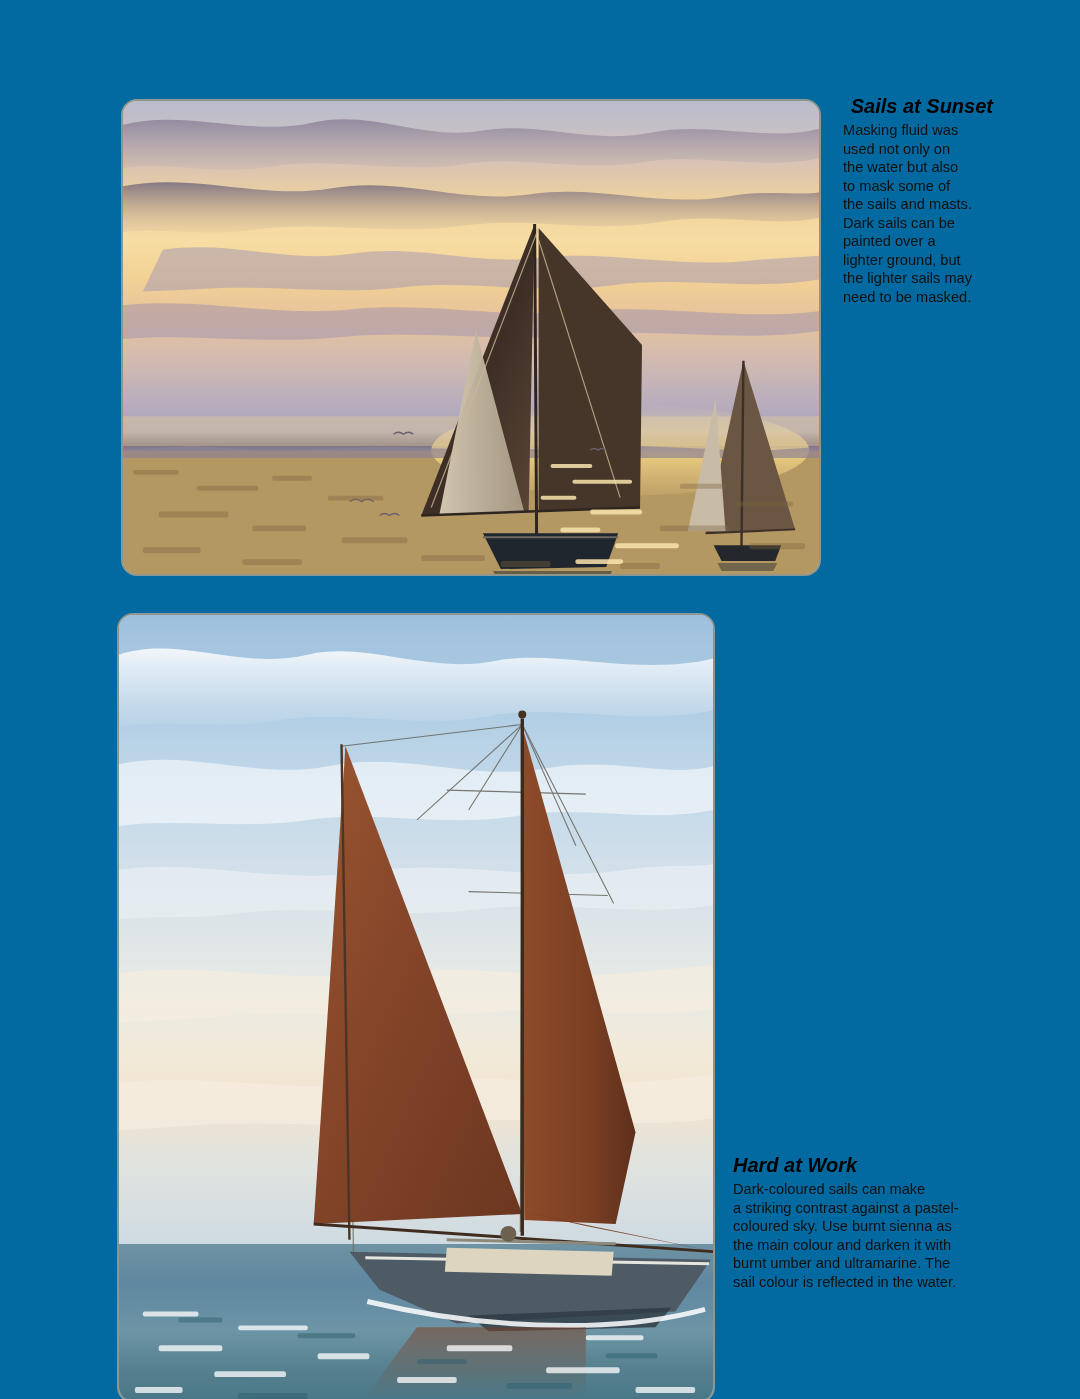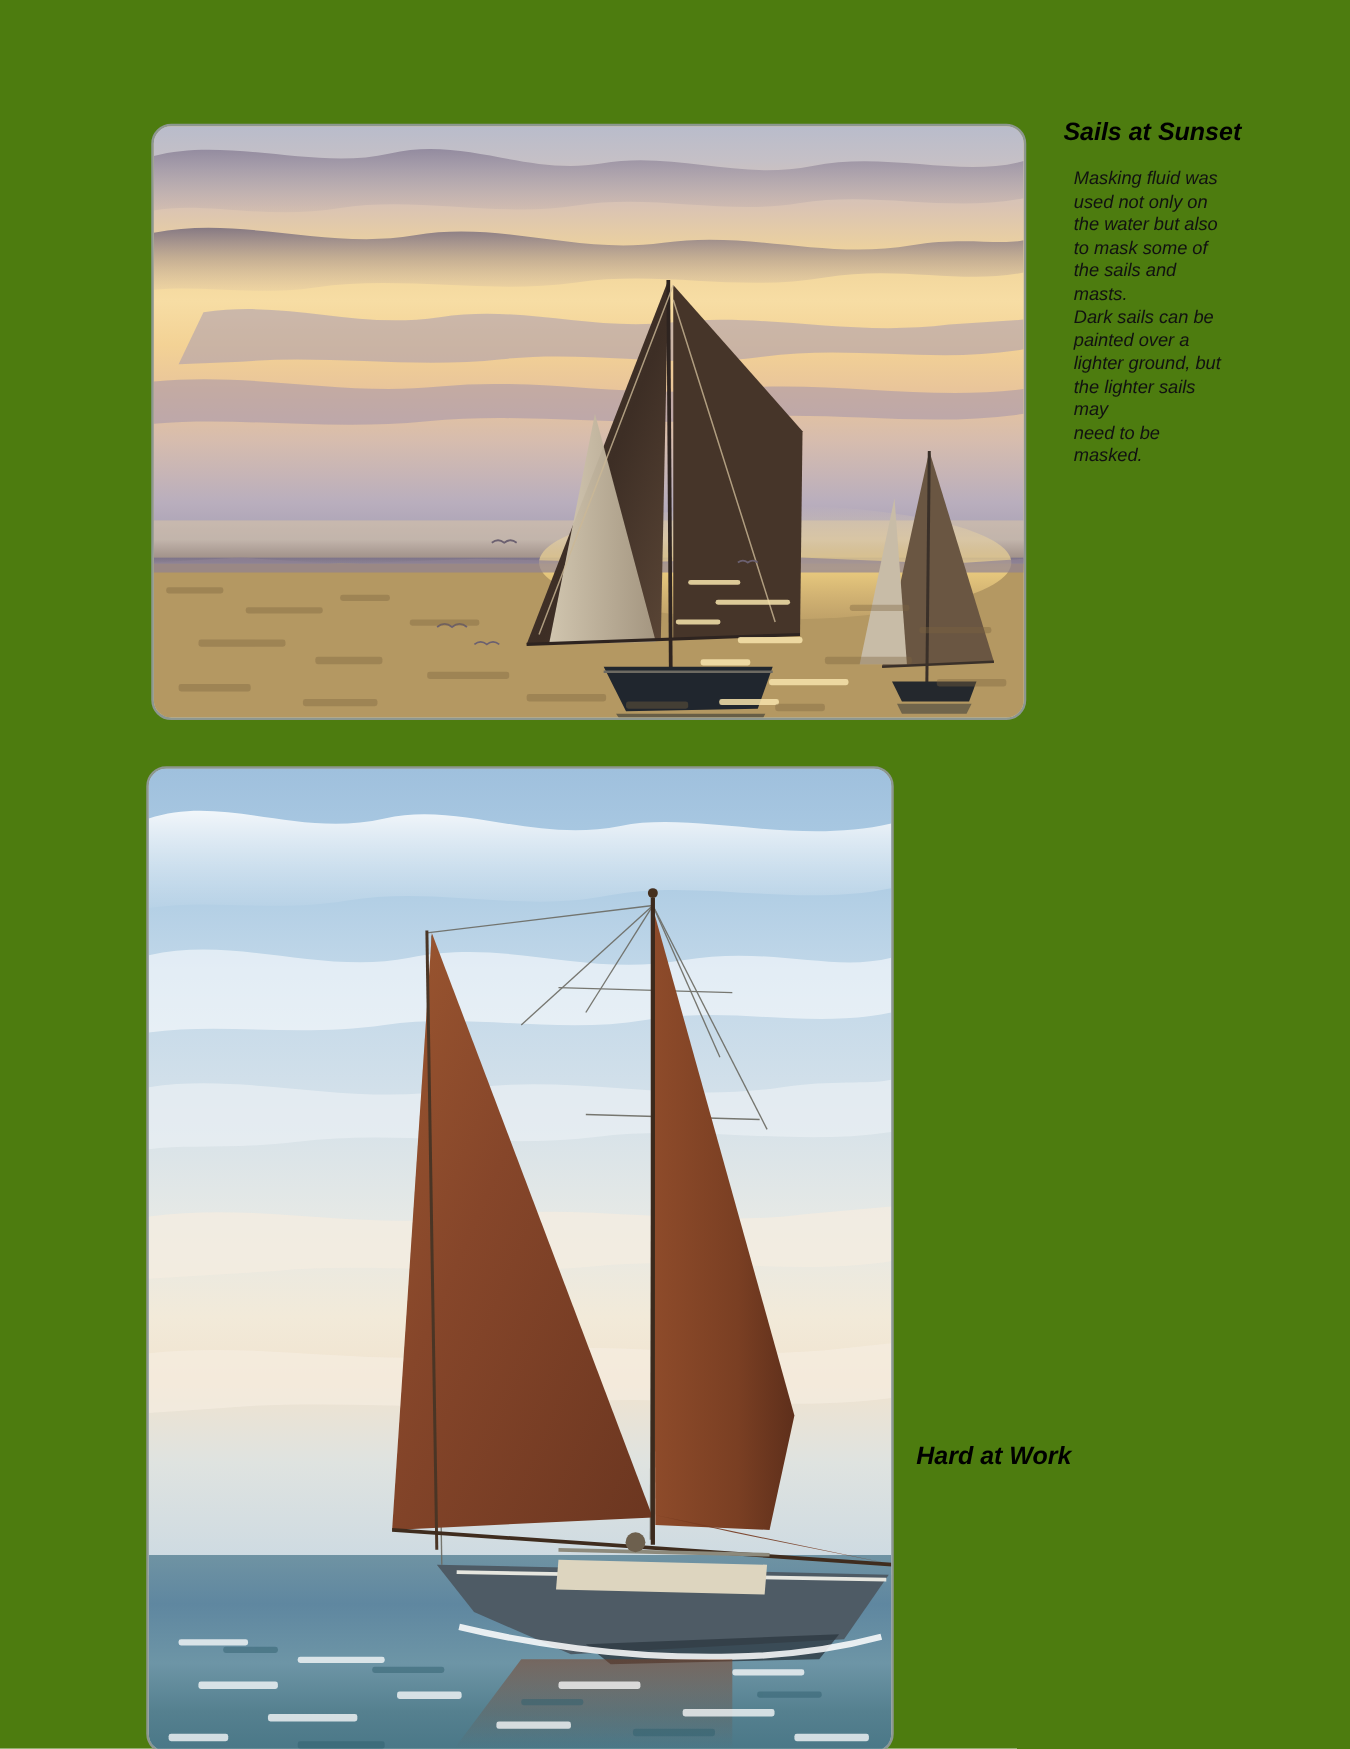--- a/index.html
+++ b/index.html
@@ -11,21 +11,21 @@
     width: 1080px;
     height: 1399px;
     position: relative;
     font-family: "Liberation Sans", sans-serif;
     overflow: hidden;
   }
 
   .page {
     position: absolute;
     inset: 0;
-    background: #4d7c0f;
+    background: #0369a1;
   }
 
   
   .fig1 {
     position: absolute;
     left: 121px;
     top: 99px;
     width: 700px;
     height: 477px;
     border: 2px solid #8d9790;
@@ -66,25 +66,24 @@
     font-family: "Liberation Sans", sans-serif;
     font-style: italic;
     font-weight: bold;
     font-size: 20px;
     color: #000000;
     line-height: 1.15;
     margin: 0 0 3px 0;
   }
   .caption .cap-body {
     font-family: "Liberation Sans", sans-serif;
-    font-style: italic;
     font-size: 14.6px;
     line-height: 1.27;
     color: #111111;
-    margin: 16px;
+    margin: 0;
     white-space: pre-line;
   }
 
   #caption1 {
     left: 843px;
     top: 95px;
     width: 150px;
     text-align: left;
   }
   #caption1 .cap-title { text-align: right; }
@@ -380,15 +379,21 @@
           <rect x="390" y="772" width="66" height="6" rx="2"></rect>
           <rect x="120" y="782" width="70" height="6" rx="2"></rect>
           <rect x="490" y="742" width="52" height="5" rx="2"></rect>
         </g>
       </svg>
     </div>
   </div>
 
   <div class="caption" id="caption2">
     <div class="cap-title">Hard at Work</div>
+    <div class="cap-body">Dark-coloured sails can make
+a striking contrast against a pastel-
+coloured sky. Use burnt sienna as
+the main colour and darken it with
+burnt umber and ultramarine. The
+sail colour is reflected in the water.</div>
   </div>
 
 </div>
 
 </body></html>

